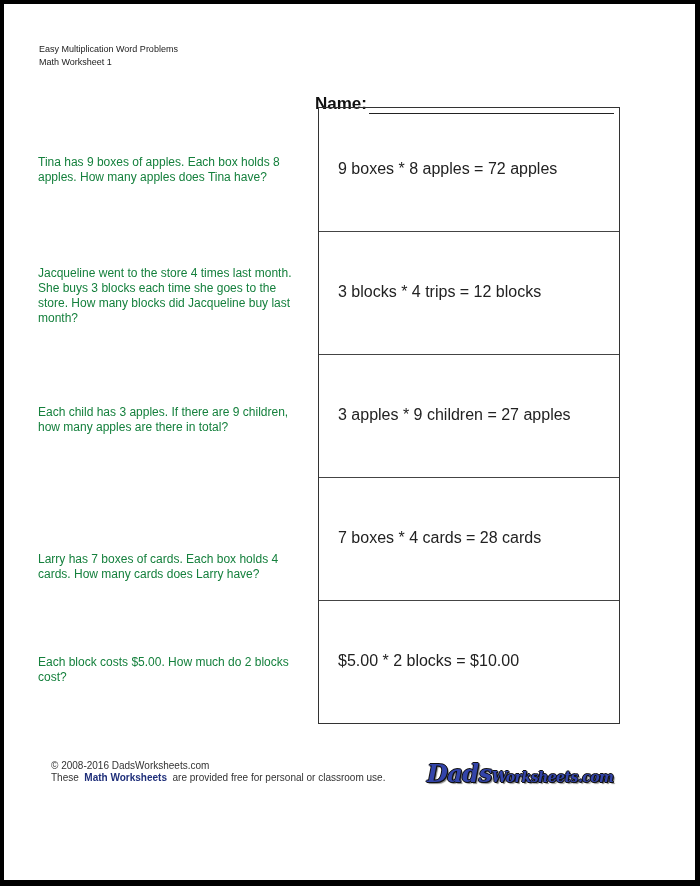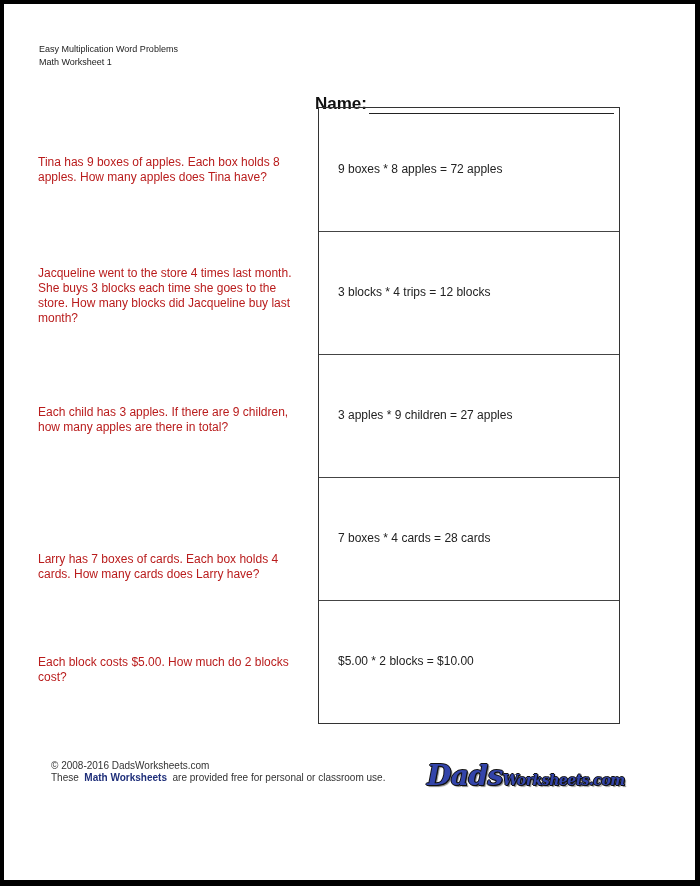--- a/index.html
+++ b/index.html
@@ -26,39 +26,39 @@
     .name-line {
       width: 245px; border-bottom: 1.5px solid #222; height: 16px; margin-left: 2px;
     }
     .answer-table {
       position: absolute; left: 314px; top: 103px;
       width: 300px; border: 1.5px solid #333;
     }
     .answer-cell {
       height: 123px; border-top: 1.5px solid #444; box-sizing: border-box;
       display: flex; align-items: center; padding-left: 19px; padding-bottom: 2px;
-      font-size: 12px; color: #222;
+      font-size: 16px; color: #222;
     }
     .answer-cell:first-child { border-top: none; }
     .question {
       position: absolute; left: 34px; width: 270px;
-      font-size: 12px; line-height: 15px; color: #b91c1c;
+      font-size: 12px; line-height: 15px; color: #15803d;
     }
     .footer {
       position: absolute; left: 47px; top: 756px;
       font-size: 10px; line-height: 12px; color: #333;
     }
     .footer .link { color: #1f2f7a; font-weight: bold; }
     .logo {
       position: absolute; left: 423px; top: 755px;
       font-family: "DejaVu Serif", serif; font-style: italic; font-weight: bold;
       color: #3344aa; letter-spacing: -0.5px;
       text-shadow: 1px 1px 0 #111, -1px 0 0 #111, 0 -1px 0 #111, 1px 0 0 #111, 0 1px 0 #111, 2px 2px 1px #888;
     }
-    .logo .big { font-size: 28px; }
+    .logo .big { font-size: 24px; }
     .logo .small { font-size: 14px; }
   </style>
 </head>
 <body>
 
 <div class="page">
 
   <div class="header-title">
     <div>Easy Multiplication Word Problems</div>
     <div>Math Worksheet 1</div>

